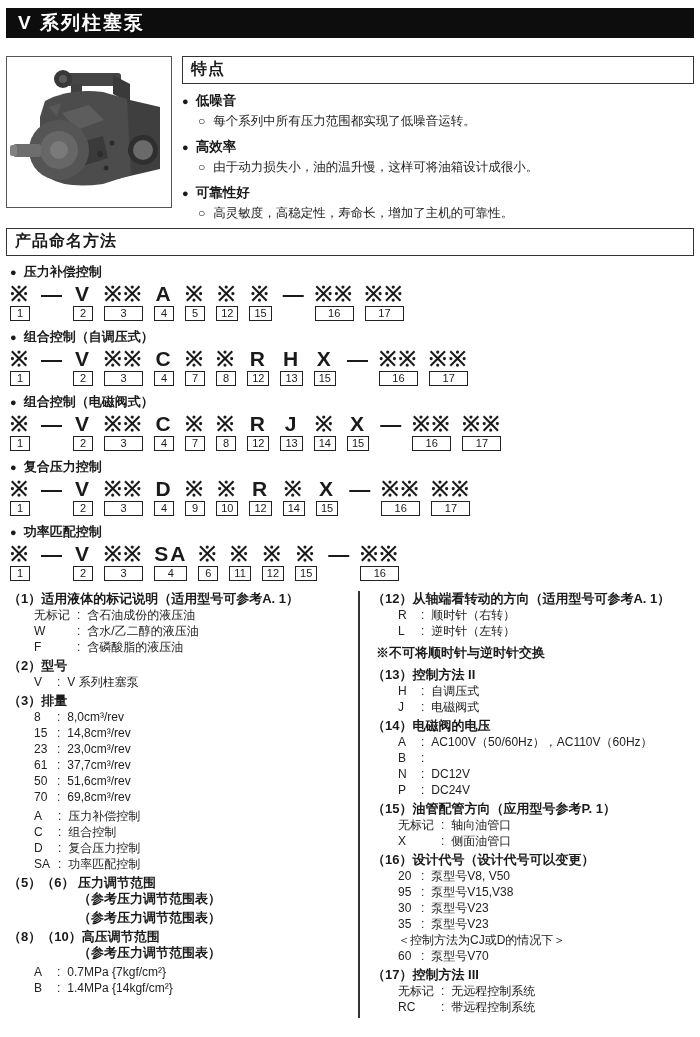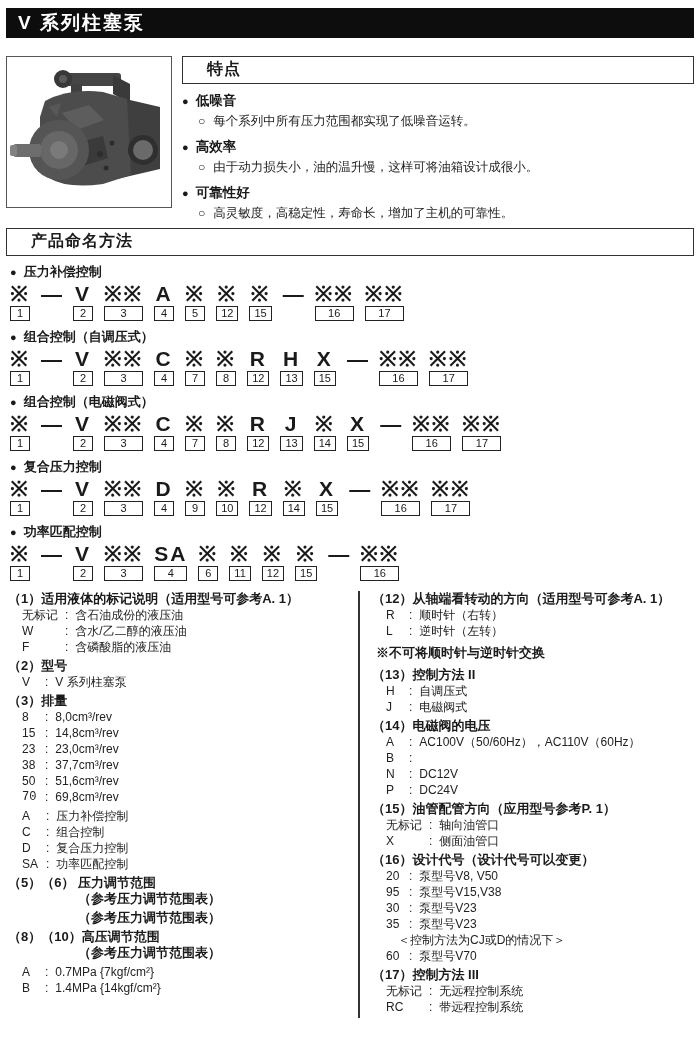--- a/index.html
+++ b/index.html
@@ -8,21 +8,21 @@
   .page { padding:8px 6px 0 6px; }
 
   .titlebar { background:#0d0d0d; color:#fff; font-size:19px; font-weight:bold;
               height:30px; line-height:30px; padding:0 12px; letter-spacing:2px; }
 
   .top-row { display:flex; margin-top:18px; }
   .photo-frame { width:166px; height:152px; border:1px solid #555; background:#fff; flex:none; overflow:hidden; }
   .features { flex:1; margin-left:10px; }
 
   .box-title { border:1px solid #333; font-weight:bold; font-size:16px;
-               padding:2px 8px 3px 24px; letter-spacing:1px; }
+               padding:2px 8px 3px 8px; letter-spacing:1px; }
   .naming-title { margin-top:6px; }
 
   .feat-head { font-weight:bold; font-size:13.5px; margin-top:8px; display:flex; align-items:baseline; }
   .feat-desc { font-size:12.5px; margin:3px 0 0 16px; display:flex; align-items:baseline; color:#222; }
   .b-dot { font-size:11px; margin-right:7px; }
   .o-dot { font-size:12px; margin-right:8px; }
 
   .group-title { font-weight:bold; font-size:13px; margin:7px 0 0 4px; display:flex; align-items:baseline; line-height:17px; }
   .code-row { display:flex; align-items:flex-start; gap:11px; margin:1px 0 0 4px; }
   .seg { display:flex; flex-direction:column; align-items:center; }
@@ -31,21 +31,21 @@
   .nbox { border:1.5px solid #222; font-size:11px; line-height:13px; padding:0 4px;
           min-width:20px; align-self:stretch; text-align:center; margin-top:1px; }
 
   .columns { display:flex; margin-top:10px; align-items:stretch; }
   .col-left { width:352px; padding:0 10px 0 2px; }
   .col-right { flex:1; border-left:2px solid #333; padding-left:12px; }
 
   .item { margin-bottom:3px; }
   .item-h { font-weight:bold; font-size:13px; line-height:16px; }
   .item-h2 { font-weight:bold; font-size:13px; line-height:16px; margin-left:70px; }
-  .sub { display:flex; font-size:12px; line-height:16px; margin-left:14px; color:#222; white-space:nowrap; }
+  .sub { display:flex; font-size:12px; line-height:16px; margin-left:26px; color:#222; white-space:nowrap; }
   .lbl { display:inline-block; min-width:16px; }
   .sep { margin:0 7px; }
   .sub-note { font-size:12px; line-height:16px; margin-left:26px; color:#222; }
   .col-note { font-weight:bold; font-size:13px; line-height:16px; margin:6px 0 6px 4px; }
 </style>
 </head>
 <body>
 
 <div class="page">
 
@@ -424,31 +424,31 @@
               <span class="lbl" style="width: 16px;">15</span>
               <span class="sep">:</span>
               <span class="txt">14,8cm³/rev</span>
             </div>
             <div class="sub">
               <span class="lbl" style="width: 16px;">23</span>
               <span class="sep">:</span>
               <span class="txt">23,0cm³/rev</span>
             </div>
             <div class="sub">
-              <span class="lbl" style="width: 16px;">38</span>
+              <span class="lbl" style="width: 16px;">61</span>
               <span class="sep">:</span>
               <span class="txt">37,7cm³/rev</span>
             </div>
             <div class="sub">
               <span class="lbl" style="width: 16px;">50</span>
               <span class="sep">:</span>
               <span class="txt">51,6cm³/rev</span>
             </div>
             <div class="sub">
-              <span class="lbl" style="width: 16px; font-family: Liberation Mono, monospace;">70</span>
+              <span class="lbl" style="width: 16px;">70</span>
               <span class="sep">:</span>
               <span class="txt">69,8cm³/rev</span>
             </div>
           </div>
         </div>
         <div class="item">
           <div class="subs">
             <div class="sub">
               <span class="lbl" style="width: 17px;">A</span>
               <span class="sep">:</span>

